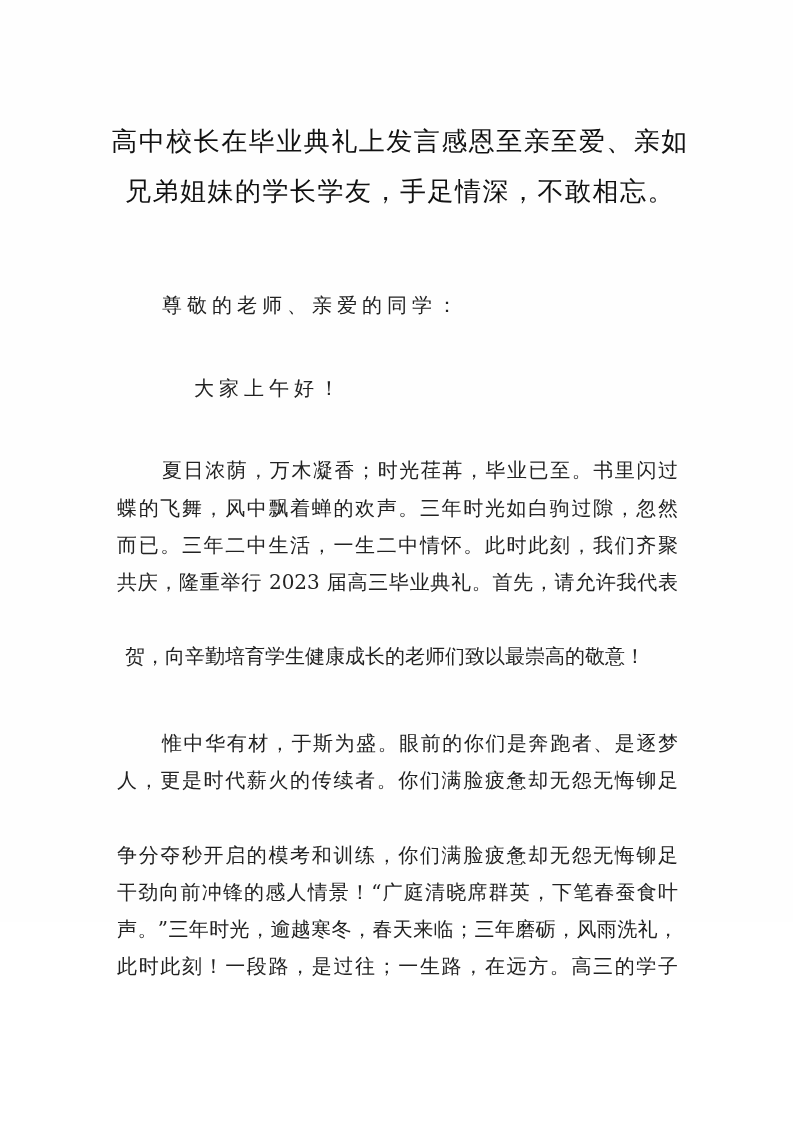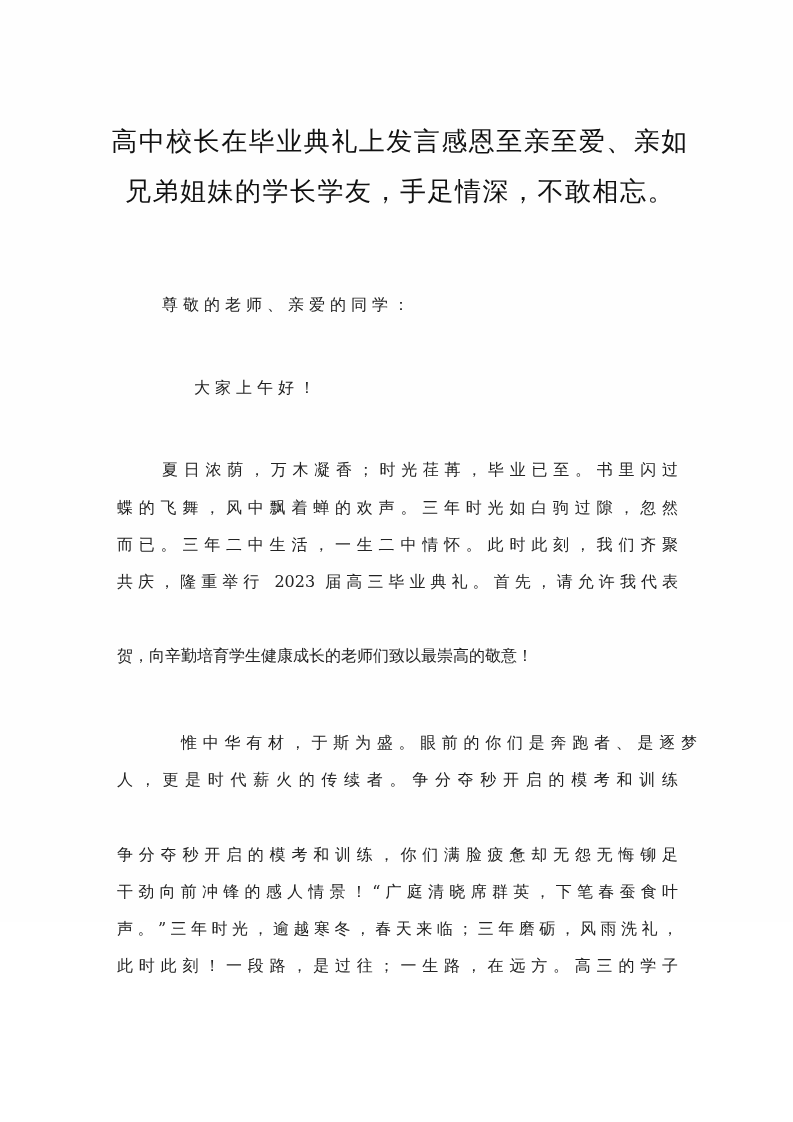--- a/index.html
+++ b/index.html
@@ -2,42 +2,42 @@
 <html><head>
 <meta charset="utf-8">
 <style>
   html, body { margin: 0; padding: 0; background: #ffffff; }
   body { width: 793px; height: 1122px; position: relative; overflow: hidden;
          font-family: "DejaVu Serif", "Liberation Serif", serif; color: #1a1a1a; }
   .page { position: absolute; left: 0; top: 0; width: 793px; height: 922px; background: #fefefe; }
   .title-line { position: absolute; left: 110px; width: 580px; height: 34px; line-height: 34px;
                 font-size: 26px; text-align: center; letter-spacing: 1.5px; white-space: nowrap; color: #111; }
   .line { position: absolute; left: 117px; width: 561px; height: 28px; line-height: 28px;
-          font-size: 16px; white-space: nowrap; text-align: justify; text-align-last: justify; color: #222; }
+          font-size: 20px; white-space: nowrap; text-align: justify; text-align-last: justify; color: #222; }
   .line.indent { left: 162px; width: 516px; }
-  .line.last { text-align-last: left; }
+  .line.last { text-align-last: left; margin-left: 8px; }
   .line.short { text-align: left; text-align-last: left; letter-spacing: 5px; }
 </style>
 </head>
 <body>
 
 <div class="page">
 
   <div class="title-line" style="top:124px;">高中校长在毕业典礼上发言感恩至亲至爱、亲如</div>
   <div class="title-line" style="top:174px;">兄弟姐妹的学长学友，手足情深，不敢相忘。</div>
 
   <div class="line indent short" style="top:291px;">尊敬的老师、亲爱的同学：</div>
   <div class="line indent short" style="top:374px;margin-left:32px;">大家上午好！</div>
 
   <div class="line" style="top:494px;">蝶的飞舞，风中飘着蝉的欢声。三年时光如白驹过隙，忽然</div>
   <div class="line indent" style="top:456px;">夏日浓荫，万木凝香；时光荏苒，毕业已至。书里闪过</div>
   <div class="line" style="top:531px;">而已。三年二中生活，一生二中情怀。此时此刻，我们齐聚</div>
   <div class="line" style="top:568px;">共庆，隆重举行 2023 届高三毕业典礼。首先，请允许我代表</div>
   <div class="line last" style="top:642px;">贺，向辛勤培育学生健康成长的老师们致以最崇高的敬意！</div>
 
-  <div class="line indent" style="top:729px;margin-left:19px;">惟中华有材，于斯为盛。眼前的你们是奔跑者、是逐梦</div>
-  <div class="line" style="top:766px;">人，更是时代薪火的传续者。争分夺秒开启的模考和训练</div>
+  <div class="line indent" style="top:729px;">惟中华有材，于斯为盛。眼前的你们是奔跑者、是逐梦</div>
+  <div class="line" style="top:766px;">人，更是时代薪火的传续者。你们满脸疲惫却无怨无悔铆足</div>
   <div class="line" style="top:878px;">干劲向前冲锋的感人情景！“广庭清晓席群英，下笔春蚕食叶</div>
   <div class="line" style="top:841px;">争分夺秒开启的模考和训练，你们满脸疲惫却无怨无悔铆足</div>
   <div class="line" style="top:915px;">声。”三年时光，逾越寒冬，春天来临；三年磨砺，风雨洗礼，</div>
   <div class="line" style="top:952px;">此时此刻！一段路，是过往；一生路，在远方。高三的学子</div>
 
 </div>
 
 </body></html>

